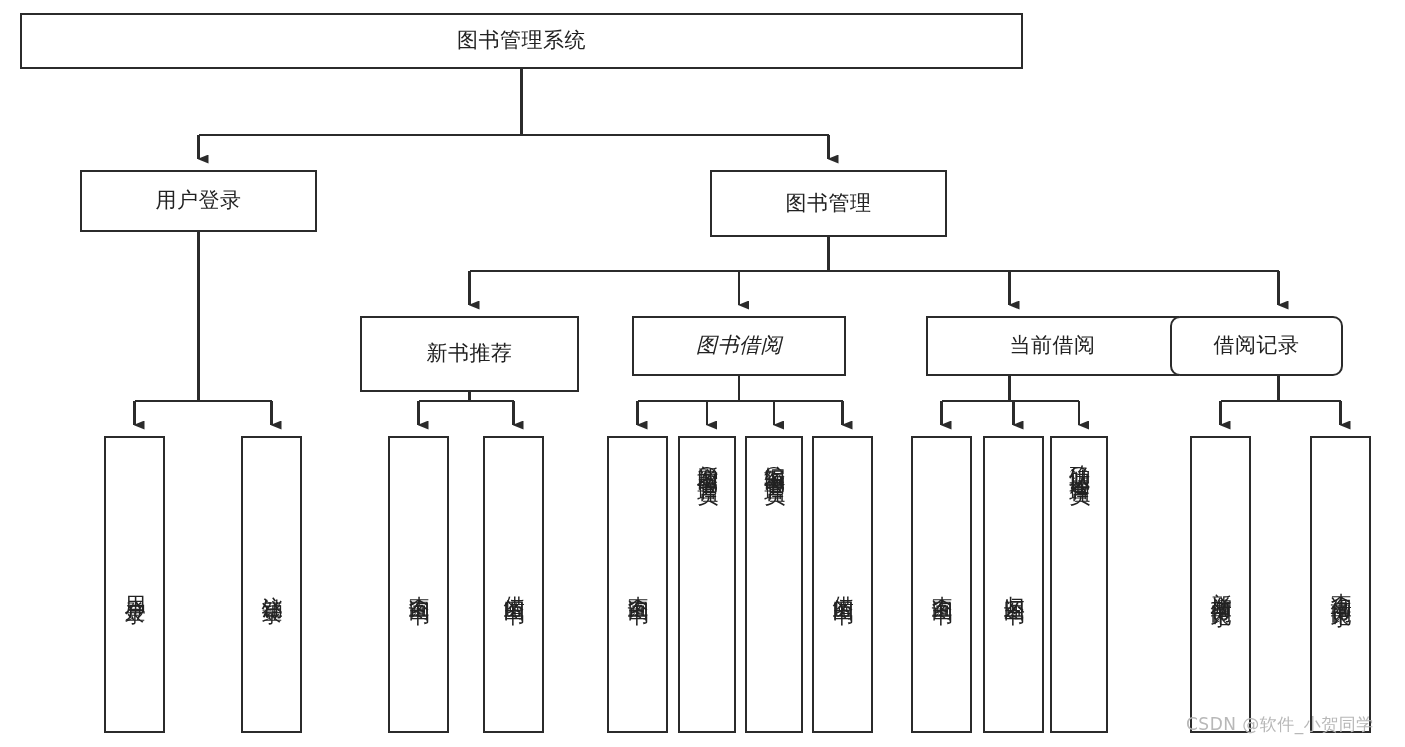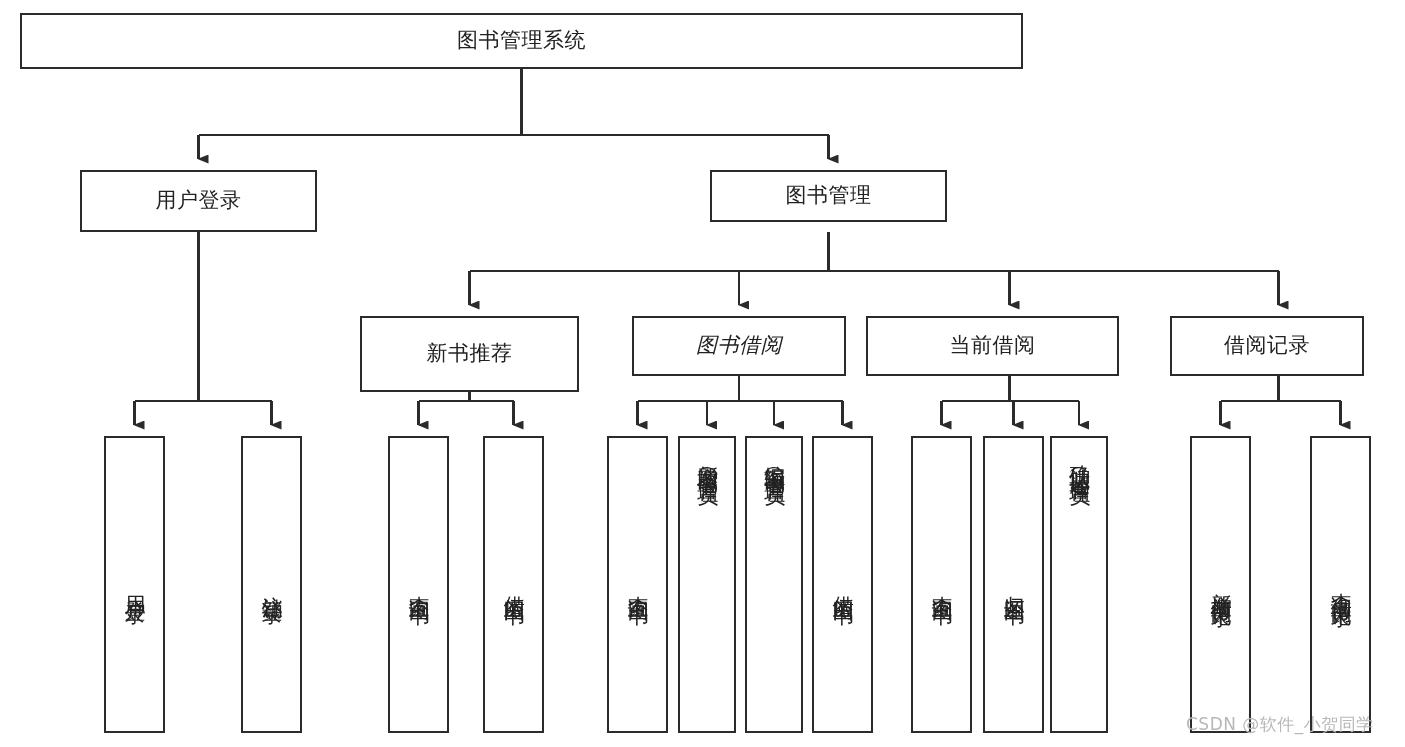--- a/index.html
+++ b/index.html
@@ -118,34 +118,34 @@
       </g>
   </svg>
 
   <div class="node" style="left: 20px; top: 13px; width: 1003px; height: 56px;">
     <span class="node-label">图书管理系统</span>
   </div>
 
   <div class="node" style="left: 80px; top: 170px; width: 237px; height: 62px;">
     <span class="node-label">用户登录</span>
   </div>
-  <div class="node" style="left: 710px; top: 170px; width: 237px; height: 52px;">
+  <div class="node" style="left: 710px; top: 170px; width: 237px; height: 67px;">
     <span class="node-label">图书管理</span>
   </div>
 
   <div class="node" style="left: 360px; top: 316px; width: 219px; height: 76px;">
     <span class="node-label">新书推荐</span>
   </div>
   <div class="node" style="left: 632px; top: 316px; width: 214px; height: 60px; font-style: italic;">
     <span class="node-label">图书借阅</span>
   </div>
-  <div class="node" style="left: 866px; top: 316px; width: 253px; height: 60px;">
+  <div class="node" style="left: 926px; top: 316px; width: 253px; height: 60px;">
     <span class="node-label">当前借阅</span>
   </div>
-  <div class="node" style="left: 1170px; top: 316px; width: 194px; height: 60px;">
+  <div class="node" style="left: 1170px; top: 316px; width: 173px; height: 60px; border-radius: 10px;">
     <span class="node-label">借阅记录</span>
   </div>
 
   <div class="node vertical mid" style="left: 104px; top: 436px; width: 61px; height: 297px;">
     <span class="node-label">用户登录</span>
   </div>
   <div class="node vertical mid" style="left: 241px; top: 436px; width: 61px; height: 297px;">
     <span class="node-label">注销登录</span>
   </div>
 

